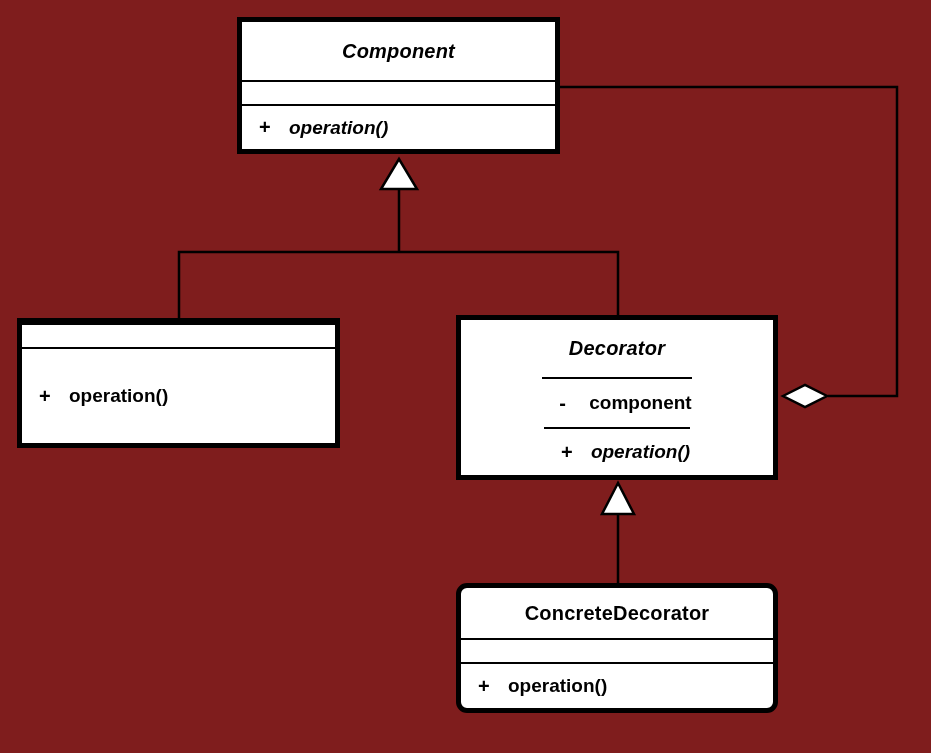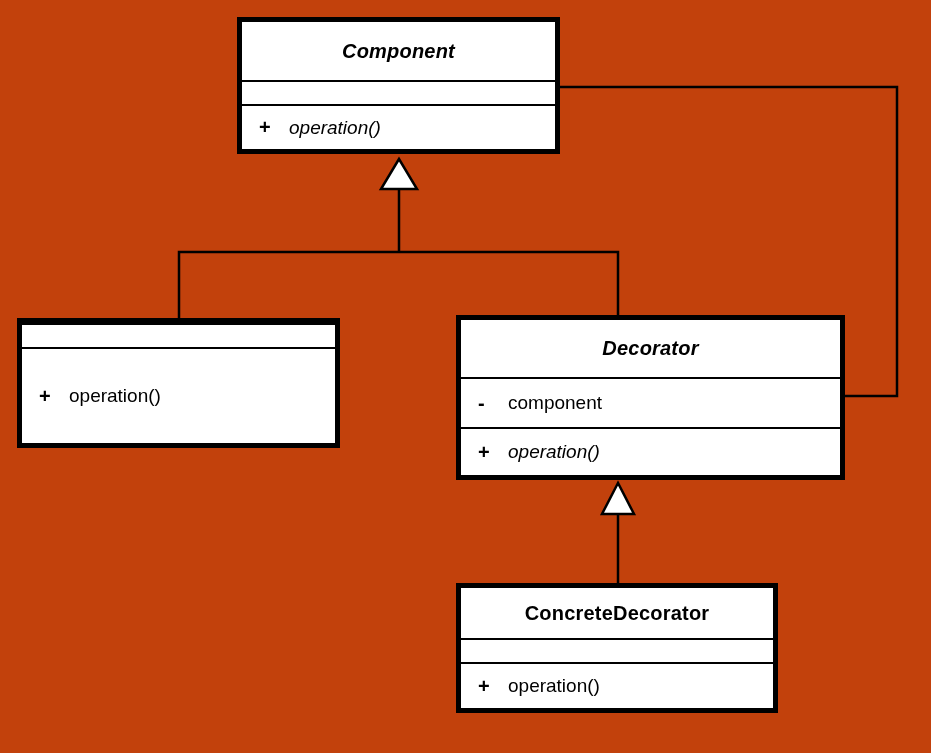--- a/index.html
+++ b/index.html
@@ -1,19 +1,19 @@
 <!DOCTYPE html>
 <html><head>
 <meta charset="utf-8">
 <style>
   html, body { margin: 0; padding: 0; background: #ffffff; }
   .canvas {
     position: relative;
     width: 931px; height: 753px;
-    background: #c2410c;
+    background: #7f1d1d;
     font-family: "Liberation Sans", sans-serif;
     overflow: hidden;
   }
   .connectors {
     position: absolute; left: 0; top: 0;
     width: 931px; height: 753px;
   }
   .connectors path { fill: none; stroke: #000000; stroke-width: 2.5; }
   .connectors polygon { fill: #ffffff; stroke: #000000; stroke-width: 2.5; stroke-linejoin: miter; }
   .uml-class {
@@ -42,21 +42,21 @@
     padding-left: 17px;
     font-size: 19px;
     color: #000000;
   }
   .member .vis {
     font-weight: bold;
     font-size: 20px;
     width: 30px;
     flex: none;
   }
-  .member .mname { font-style: normal; }
+  .member .mname { font-style: normal; font-weight: bold; }
   .member .mname.abstract { font-style: italic; }
 </style>
 </head>
 <body>
 
 <div class="canvas">
 
   <svg class="connectors" viewBox="0 0 931 753" xmlns="http://www.w3.org/2000/svg">
 
     <path d="M179,318 L179,252 L618,252 L618,315 M399,252 L399,189"></path>
@@ -83,37 +83,37 @@
   <div class="uml-class" style="left:17px; top:318px; width:323px; height:130px;">
     <div class="uml-section" style="height:22px;"></div>
     <div class="uml-section grow">
       <div class="member">
         <span class="vis">+</span>
         <span class="mname">operation()</span>
       </div>
     </div>
   </div>
 
-  <div class="uml-class" style="left:456px; top:315px; width:389px; height:165px;">
+  <div class="uml-class" style="left:456px; top:315px; width:322px; height:165px;align-items:center;">
     <div class="uml-title abstract" style="height:57px;">Decorator</div>
     <div class="uml-section" style="height:48px;">
       <div class="member">
         <span class="vis">-</span>
         <span class="mname">component</span>
       </div>
     </div>
     <div class="uml-section grow">
       <div class="member">
         <span class="vis">+</span>
         <span class="mname abstract">operation()</span>
       </div>
     </div>
   </div>
 
-  <div class="uml-class" style="left:456px; top:583px; width:322px; height:130px;">
+  <div class="uml-class" style="left:456px; top:583px; width:322px; height:130px;border-radius:11px;">
     <div class="uml-title" style="height:50px;">ConcreteDecorator</div>
     <div class="uml-section" style="height:22px;"></div>
     <div class="uml-section grow">
       <div class="member">
         <span class="vis">+</span>
         <span class="mname">operation()</span>
       </div>
     </div>
   </div>
 

